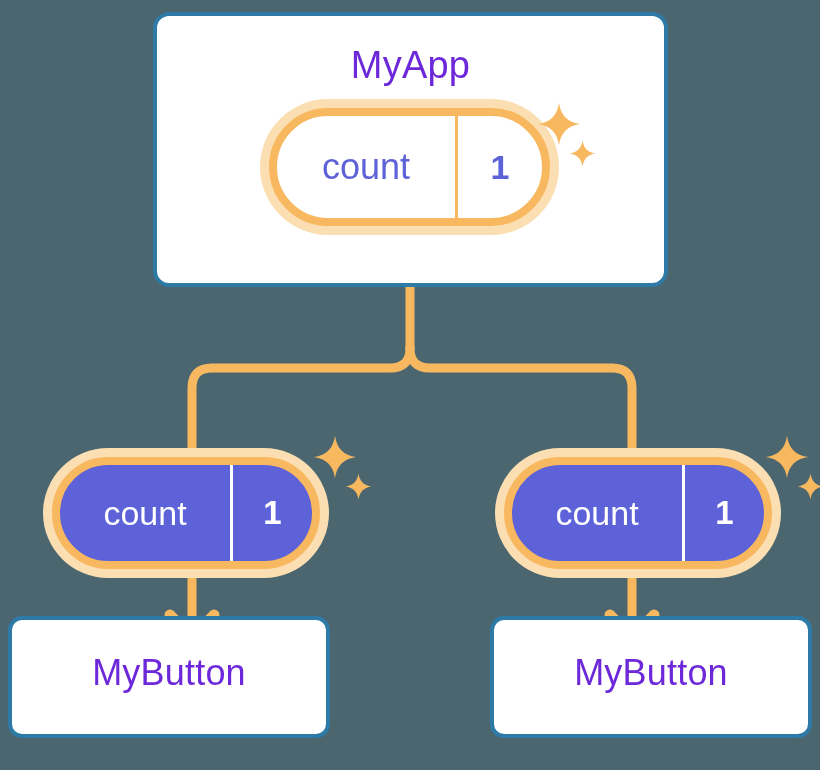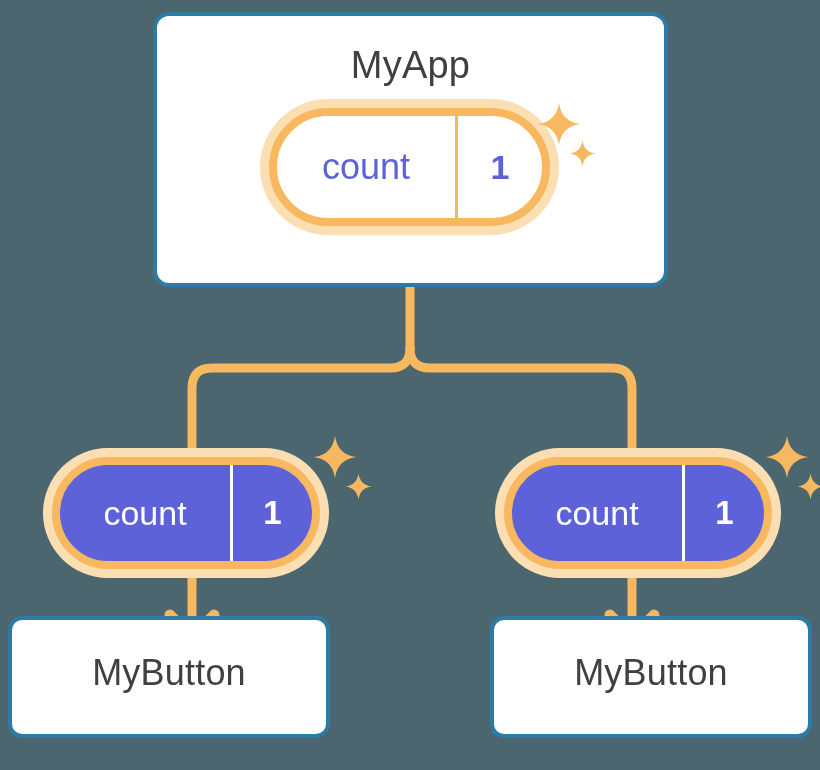--- a/index.html
+++ b/index.html
@@ -33,21 +33,21 @@
   
   .card {
     position: absolute;
     background: #ffffff;
     border: 4px solid #2e7aa6;
     border-radius: 16px;
     box-sizing: border-box;
   }
   .card-title {
     text-align: center;
-    color: #404040;
+    color: #6d28d9;
     font-weight: 400;
     letter-spacing: 0.2px;
     white-space: nowrap;
   }
 
   #app-card {
     left: 153px;
     top: 12px;
     width: 515px;
     height: 275px;

